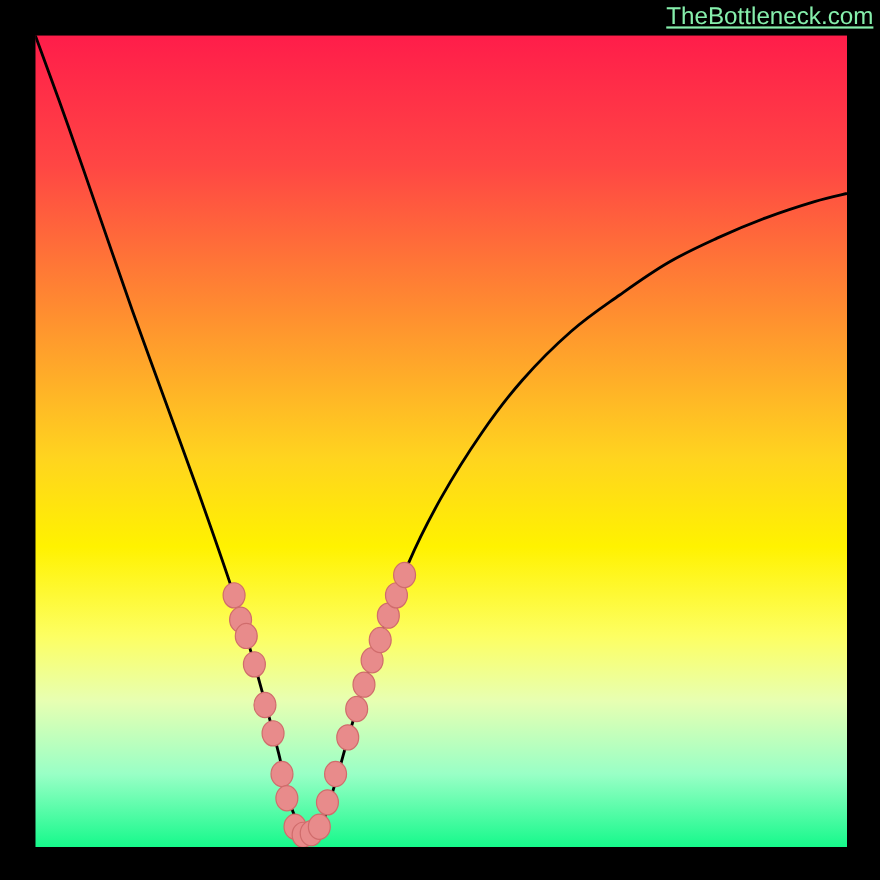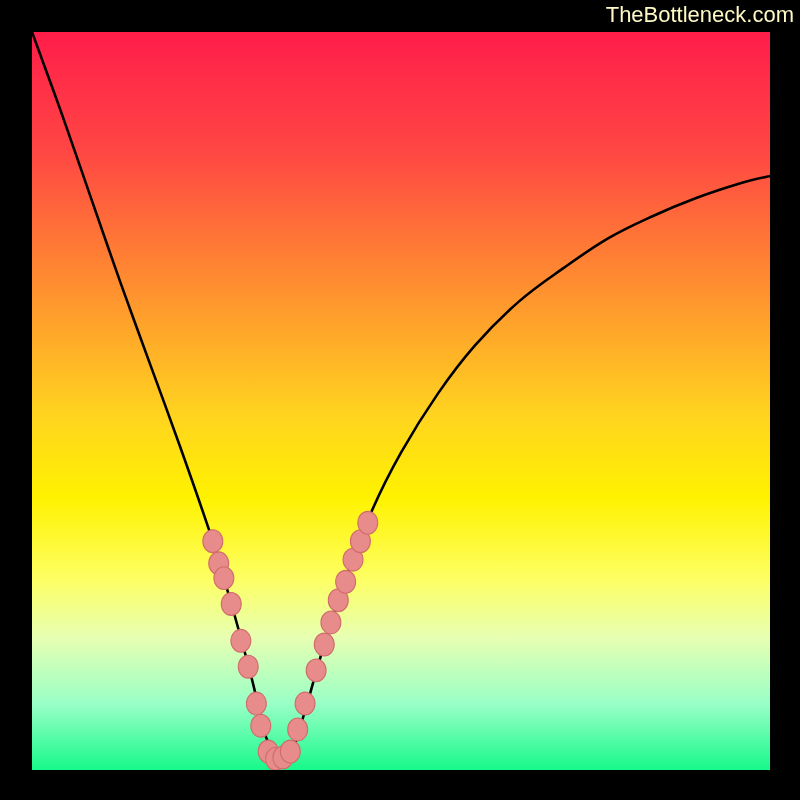--- a/index.html
+++ b/index.html
@@ -8,23 +8,24 @@
     height: 800px;
     background: #000;
     position: relative;
     font-family: Arial, Helvetica, sans-serif;
     overflow: hidden;
   }
   .watermark {
     position: absolute;
     top: 2px;
     right: 6px;
-    color: #fef9c3;
+    color: #86efac;
     font-size: 22px;
     z-index: 10;
+    text-decoration: underline;
   }
   .plot-area {
     position: absolute;
     left: 32px;
     top: 32px;
     width: 738px;
     height: 738px;
     overflow: hidden;
   }
   .gradient-bg {

